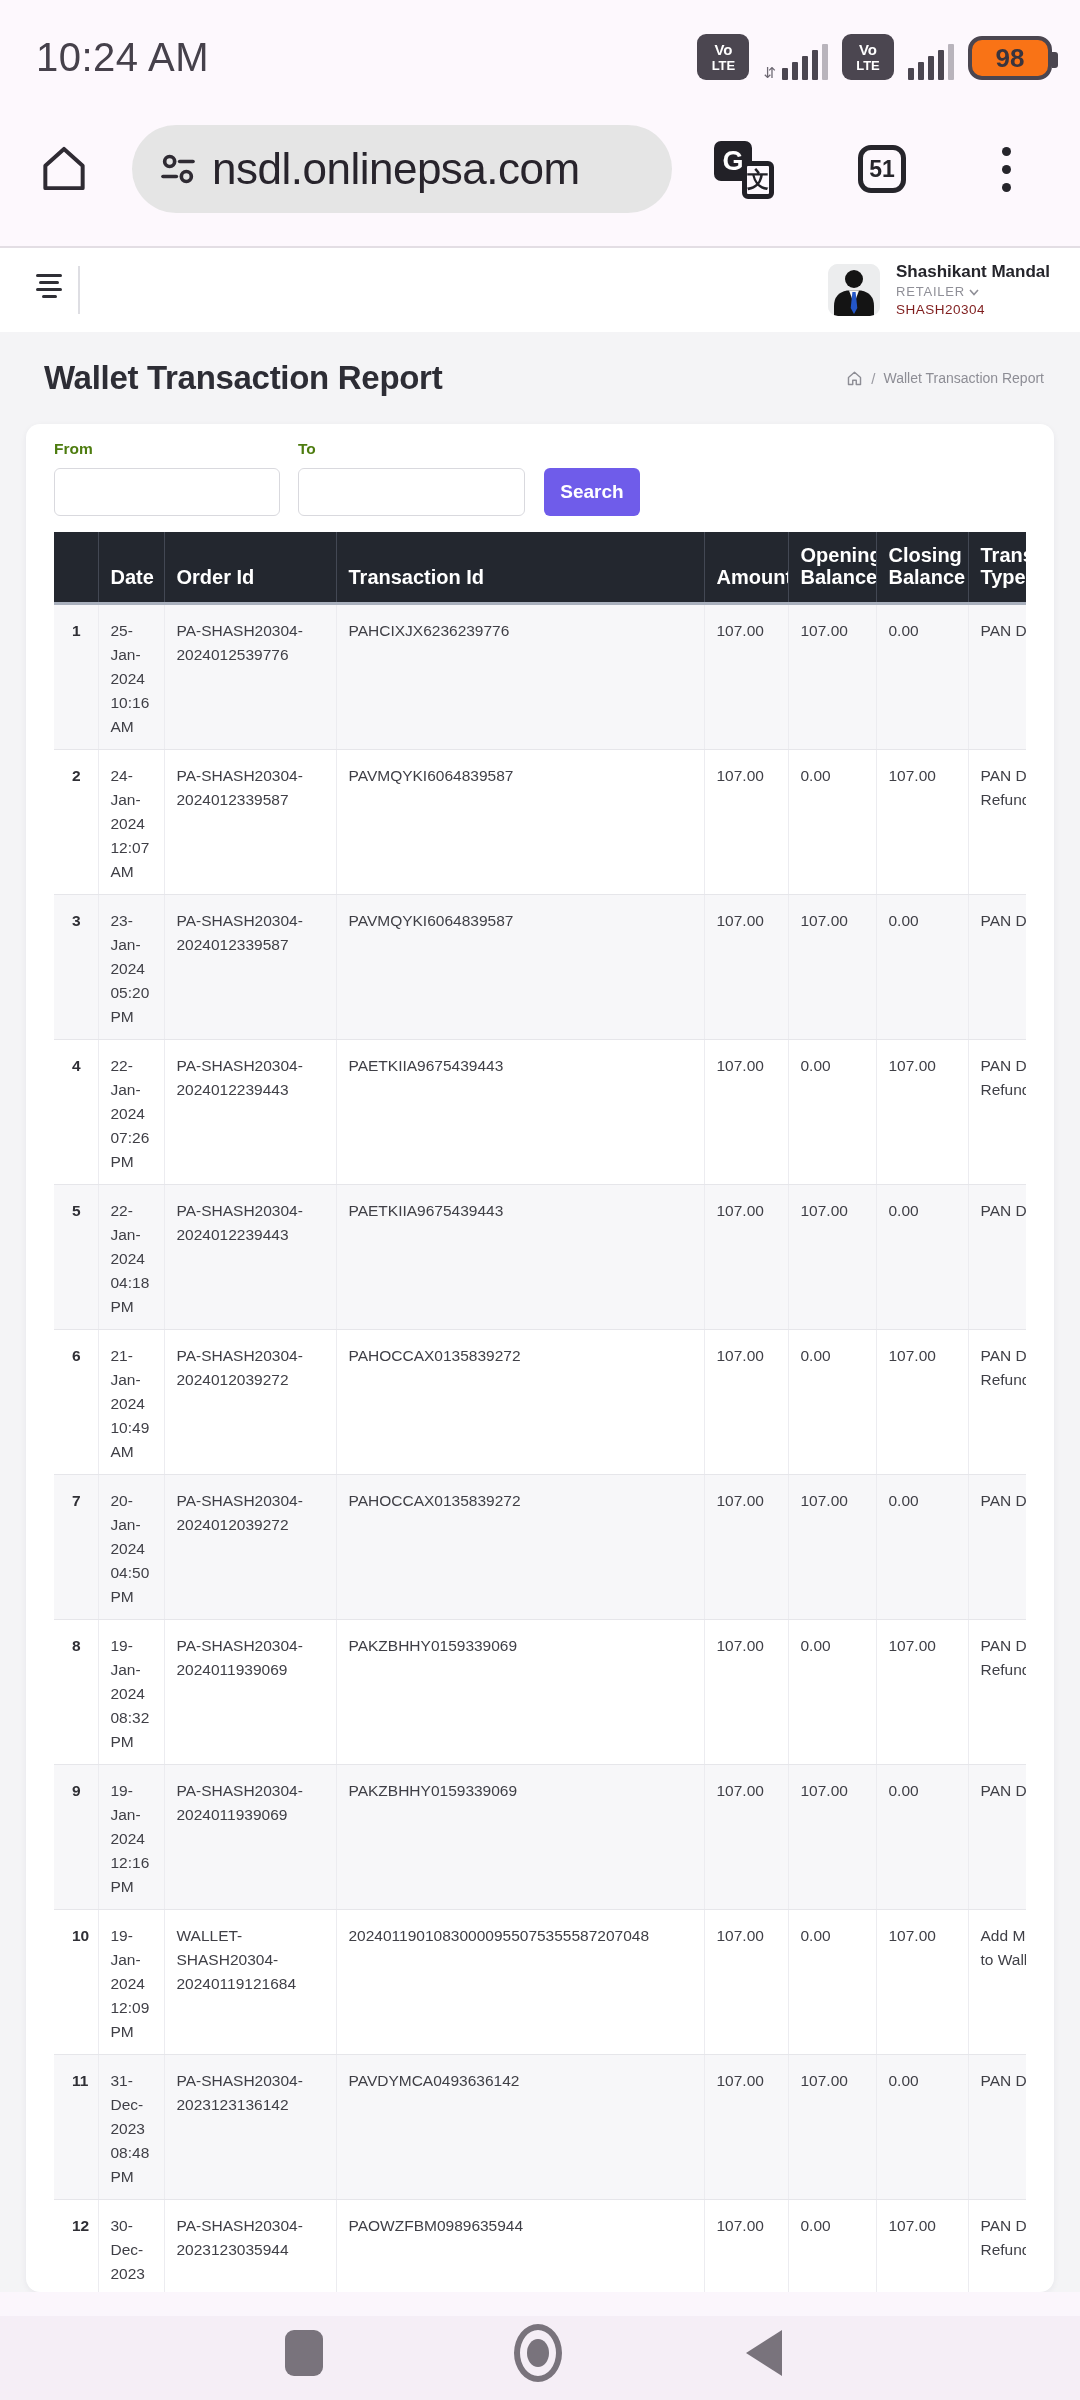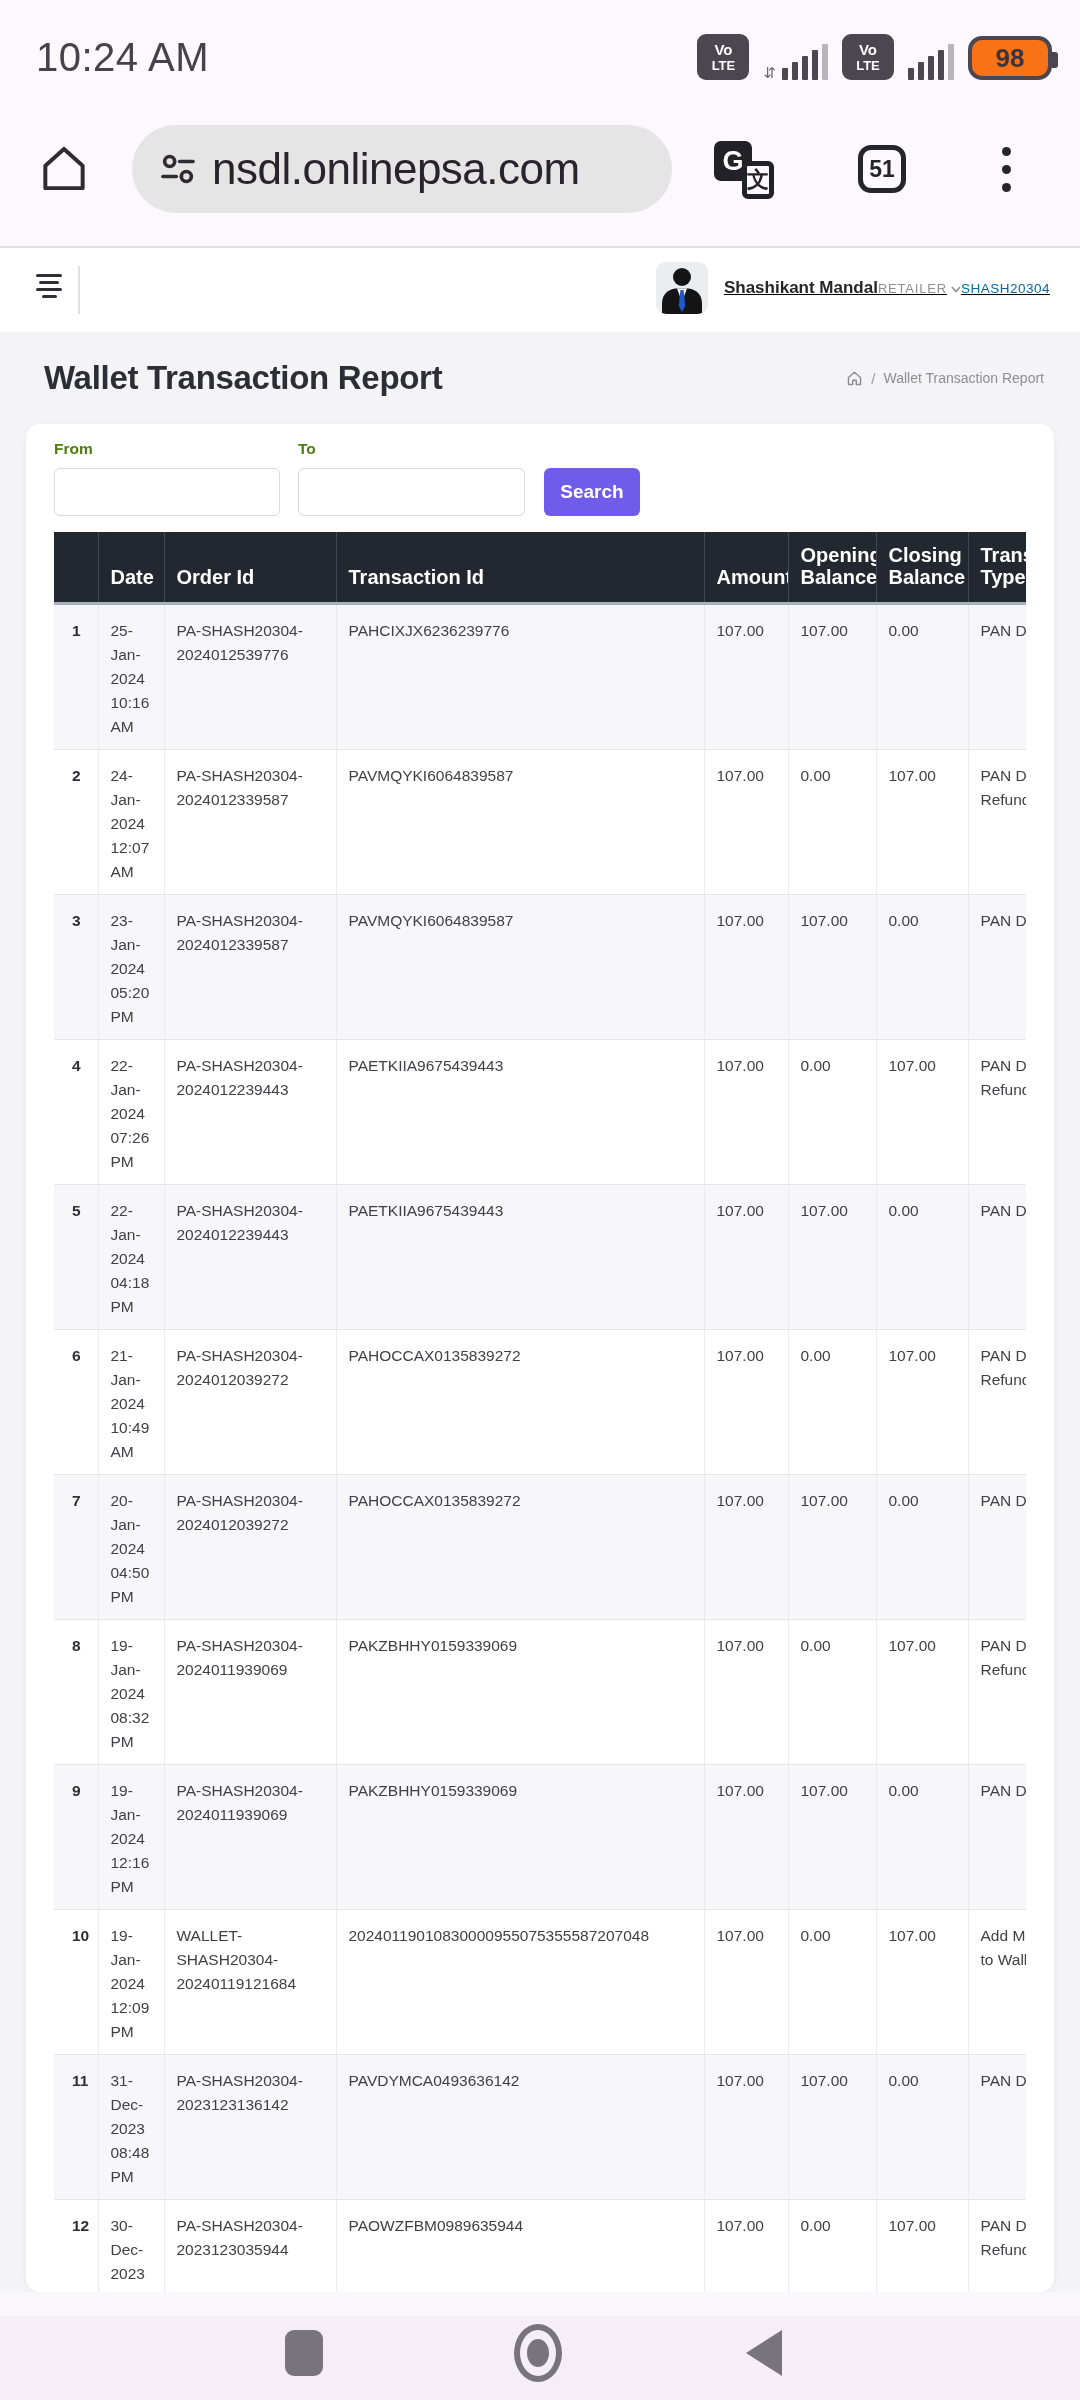--- a/index.html
+++ b/index.html
@@ -41,24 +41,24 @@
   .site-header{position:absolute;top:248px;left:0;right:0;height:84px;background:#ffffff;}
   .hamburger{position:absolute;left:36px;top:26px;display:flex;flex-direction:column;gap:4px;align-items:center;}
   .hamburger i{height:3px;background:#2f2f35;border-radius:2px;display:block;}
   .hamburger i:nth-child(1){width:26px;}
   .hamburger i:nth-child(2){width:20px;}
   .hamburger i:nth-child(3){width:26px;}
   .hamburger i:nth-child(4){width:15px;}
   .hd-vdiv{position:absolute;left:78px;top:18px;width:2px;height:48px;background:#dedee3;}
   .user-block{position:absolute;right:30px;top:14px;display:flex;gap:16px;align-items:center;}
   .avatar{width:52px;height:52px;border-radius:10px;background:#ecedee;overflow:hidden;flex:none;}
-  .user-lines{display:flex;flex-direction:row;line-height:1.15;text-decoration:underline;}
+  .user-lines{display:flex;flex-direction:column;line-height:1.15;}
   .user-name{font-size:17px;font-weight:700;color:#25252b;}
   .user-role{font-size:13px;color:#8f8f97;letter-spacing:.8px;margin-top:3px;display:flex;align-items:center;gap:4px;}
-  .user-id{font-size:13.5px;color:#0369a1;letter-spacing:.5px;margin-top:3px;}
+  .user-id{font-size:13.5px;color:#7f1d1d;letter-spacing:.5px;margin-top:3px;}
   
   .title-bar{position:absolute;top:332px;left:0;right:0;height:92px;background:#f4f4f6;display:flex;align-items:center;justify-content:space-between;padding:0 36px 0 44px;box-sizing:border-box;}
   .page-title{font-size:33px;font-weight:800;color:#2d2d35;letter-spacing:-.3px;}
   .breadcrumb{display:flex;align-items:center;gap:8px;color:#8d8d95;font-size:14px;}
   .breadcrumb .sep{font-size:15px;color:#9b9ba3;}
   
   .content{position:absolute;top:424px;left:0;right:0;bottom:0;background:#f4f4f6;}
   .card{position:absolute;left:26px;top:0;width:1028px;height:1868px;background:#fff;border-radius:14px;box-shadow:0 2px 6px rgba(40,40,70,.06);box-sizing:border-box;padding:16px 28px 0;overflow:hidden;}
   .filter-labels{display:flex;}
   .filter-label{font-size:15.5px;font-weight:700;color:#4d7c0f;}

